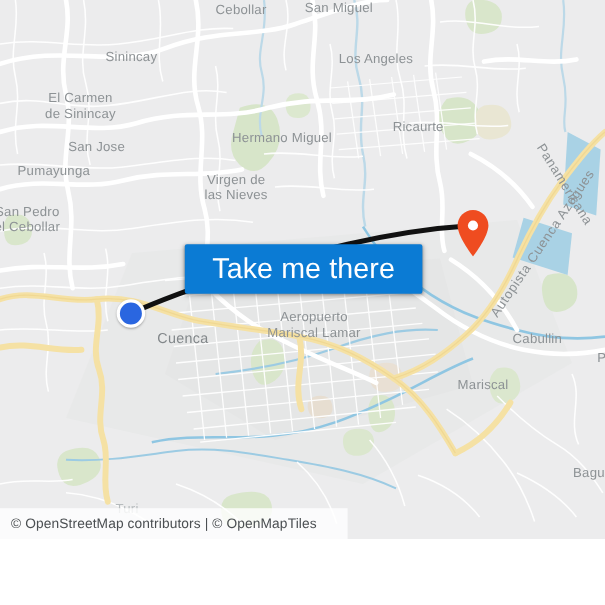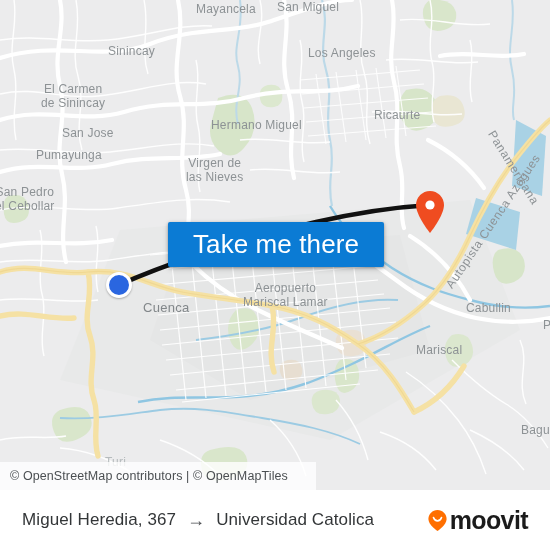--- a/index.html
+++ b/index.html
@@ -306,32 +306,32 @@
                    C306,312 332,326 358,344 C384,362 400,388 414,412"></path>
           <path d="M358,344 C384,336 404,322 424,304 C444,286 458,262 470,236 C482,210 494,188 510,166
                    C524,148 536,132 550,120"></path>
         </g>
 
         <path d="M119,285 C170,262 246,238 316,222 C360,212 398,207 430,205" stroke="#111111" stroke-width="4.6" fill="none" stroke-linecap="round"></path>
       </g>
     </svg>
 
     <div id="labels">
-        <div class="place-label" style="left: 196px; top: 2px;">Mayancela</div>
+        <div class="place-label" style="left: 196px; top: 2px;">Cebollar</div>
         <div class="place-label" style="left: 277px; top: 0px;">San Miguel</div>
-        <div class="place-label" style="left: 108px; top: 44px;">Sinincay</div>
+        <div class="place-label" style="left: 96px; top: 44px;">Sinincay</div>
         <div class="place-label" style="left: 268px; top: 46px; margin-left: 40px;">Los Angeles</div>
         <div class="place-label" style="left: 41px; top: 82px;">El Carmen
 de Sinincay</div>
-        <div class="place-label" style="left: 374px; top: 108px;">Ricaurte</div>
+        <div class="place-label" style="left: 357px; top: 108px;">Ricaurte</div>
         <div class="place-label" style="left: 211px; top: 118px;">Hermano Miguel</div>
         <div class="place-label" style="left: 62px; top: 126px;">San Jose</div>
         <div class="place-label" style="left: 186px; top: 156px;">Virgen de
 las Nieves</div>
-        <div class="place-label" style="left: 16px; top: 148px; margin-left: 20px;">Pumayunga</div>
+        <div class="place-label" style="left: 16px; top: 148px;">Pumayunga</div>
         <div class="place-label" style="left: -5px; top: 185px;">San Pedro
 el Cebollar</div>
         <div class="place-label big" style="left: 143px; top: 300px;">Cuenca</div>
         <div class="place-label" style="left: 243px; top: 281px;">Aeropuerto
 Mariscal Lamar</div>
         <div class="place-label" style="left: 466px; top: 301px;">Cabullin</div>
         <div class="place-label" style="left: 416px; top: 343px;">Mariscal</div>
         <div class="place-label" style="left: 543px; top: 318px;">P</div>
         <div class="place-label" style="left: 521px; top: 423px;">Bagua</div>
         <div class="place-label faint" style="left: 105px; top: 455px;">Turi</div>
@@ -352,31 +352,14 @@
 
     <button id="take-me-there">
       <span>Take me there</span>
     </button>
 
     <div id="attribution">
       <span>© OpenStreetMap contributors | © OpenMapTiles</span>
     </div>
   </div>
 
-  <div id="footer">
-    <div id="trip-summary">
-      <span>Miguel Heredia, 367</span>
-      <span id="trip-arrow">→</span>
-      <span>Universidad Catolica</span>
-    </div>
-    <div id="brand">
-      <span>
-        <svg viewBox="0 0 24 26" width="21" height="23" style="display:block">
-          <path d="M12 1 C6.2 1 1.6 5.6 1.6 11.4 C1.6 18.4 12 25 12 25 C12 25 22.4 18.4 22.4 11.4
-                   C22.4 5.6 17.8 1 12 1 Z" fill="#ff6f00"></path>
-          <path d="M7.4 9.6 C7.4 9.6 8.8 13.4 12 13.4 C15.2 13.4 16.6 9.6 16.6 9.6" stroke="#ffffff" stroke-width="1.9" fill="none" stroke-linecap="round"></path>
-        </svg>
-      </span>
-      <span id="brand-wordmark">moovit</span>
-    </div>
-  </div>
 
 </div>
 
 </body></html>

